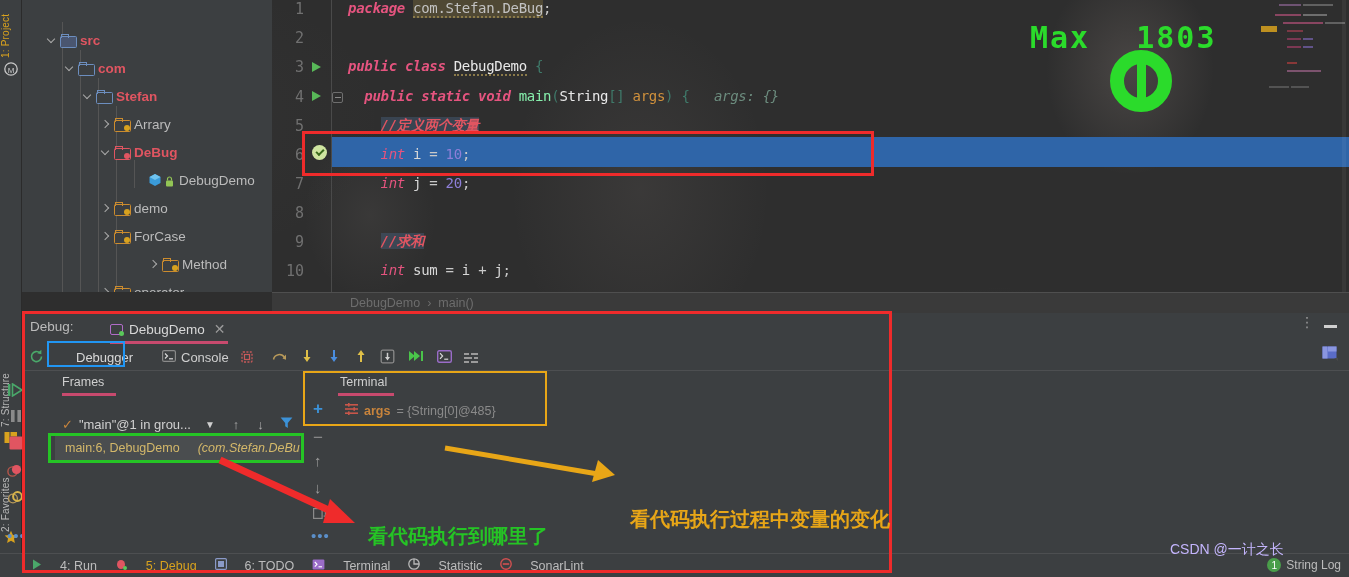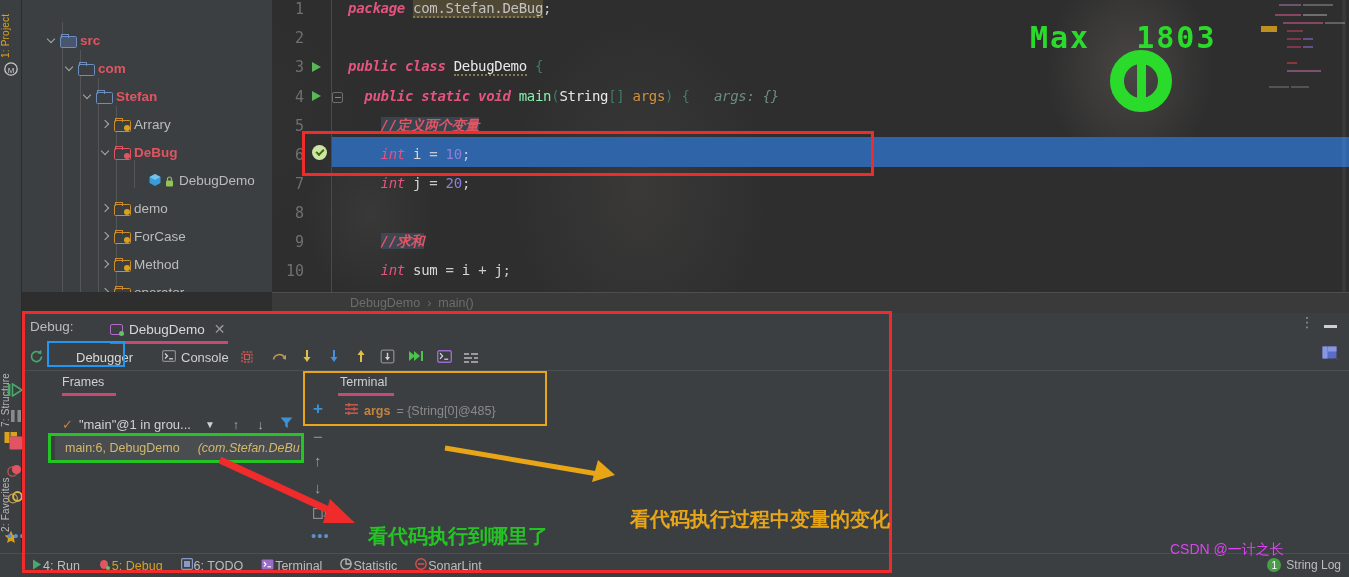--- a/index.html
+++ b/index.html
@@ -153,41 +153,41 @@
   .vsep { position:absolute; left:33px; top:313px; width:1px; height:240px; background:#4d4f51;}
   .vsep2 { position:absolute; left:303px; top:366px; width:1px; height:187px; background:#4d4f51;}
   .vsep3 { position:absolute; left:336px; top:366px; width:1px; height:187px; background:#4d4f51;}
 
   .dotsicon { color:#5b8fc9; font-size:15px; letter-spacing:1px;}
 
   
   .statusbar { position:absolute; left:0; top:553px; width:1349px; height:24px;
     background:#3c3f41; display:flex; align-items:center; z-index:7;
     border-top:1px solid #4d4f51;}
-  .sitem { display:flex; align-items:center; gap:1px; font-size:12.5px;
+  .sitem { display:flex; align-items:center; gap:18px; font-size:12.5px;
     color:#bcbcbc; margin-left:18px;}
   .sitem.active { color:#d8a21e;}
   .ul { text-decoration:underline;}
 
   
   .anno { position:absolute; z-index:20; pointer-events:none;}
   .box-red-code { left:302px; top:131px; width:572px; height:45px;
     border:3px solid #ef2b2b;}
   .box-red-panel { left:22px; top:311px; width:870px; height:262px;
     border:3px solid #ef2b2b;}
   .box-blue { left:47px; top:341px; width:78px; height:26px; border:2.5px solid #2196f3;}
   .box-green { left:48px; top:433px; width:256px; height:30px; border:3px solid #25c425;}
   .box-yellow { left:303px; top:371px; width:244px; height:55px; border:2.5px solid #e8a617;}
 
   .anno-text { position:absolute; z-index:21; font-size:20px; font-weight:bold;
     white-space:nowrap; }
   .anno-yellow { color:#e8a617; left:630px; top:506px; }
   .anno-green { color:#25c425; left:368px; top:523px; }
 
-  .csdn { position:absolute; left:1170px; top:541px; color:#d946ef; font-size:14px;
+  .csdn { position:absolute; left:1170px; top:541px; color:#c4b5fd; font-size:14px;
     z-index:9; white-space:nowrap;}
   .eventlog { position:absolute; right:8px; top:558px; display:flex; align-items:center;
     gap:5px; font-size:12px; color:#bcbcbc; z-index:8;}
   .badge { width:14px; height:14px; border-radius:50%; background:#4a9e4a; color:#fff;
     font-size:10px; display:flex; align-items:center; justify-content:center;}
 </style>
 </head>
 <body>
 
 <div id="root">
@@ -287,21 +287,21 @@
     </div>
 
     <div class="tr" style="left:78px; top:224px;">
       <span class="chev"></span>
       <span class="folder">
           <i class="dotg"></i>
         </span>
       <span>ForCase</span>
     </div>
 
-    <div class="tr" style="left:78px; top:252px;">
+    <div class="tr" style="left:78px; top:252px;padding-left:48px;">
       <span class="chev"></span>
       <span class="folder">
           <i class="dotg"></i>
         </span>
       <span>Method</span>
     </div>
 
     <div class="tr" style="left:78px; top:280px;">
       <span class="chev"></span>
       <span class="folder"></span>

